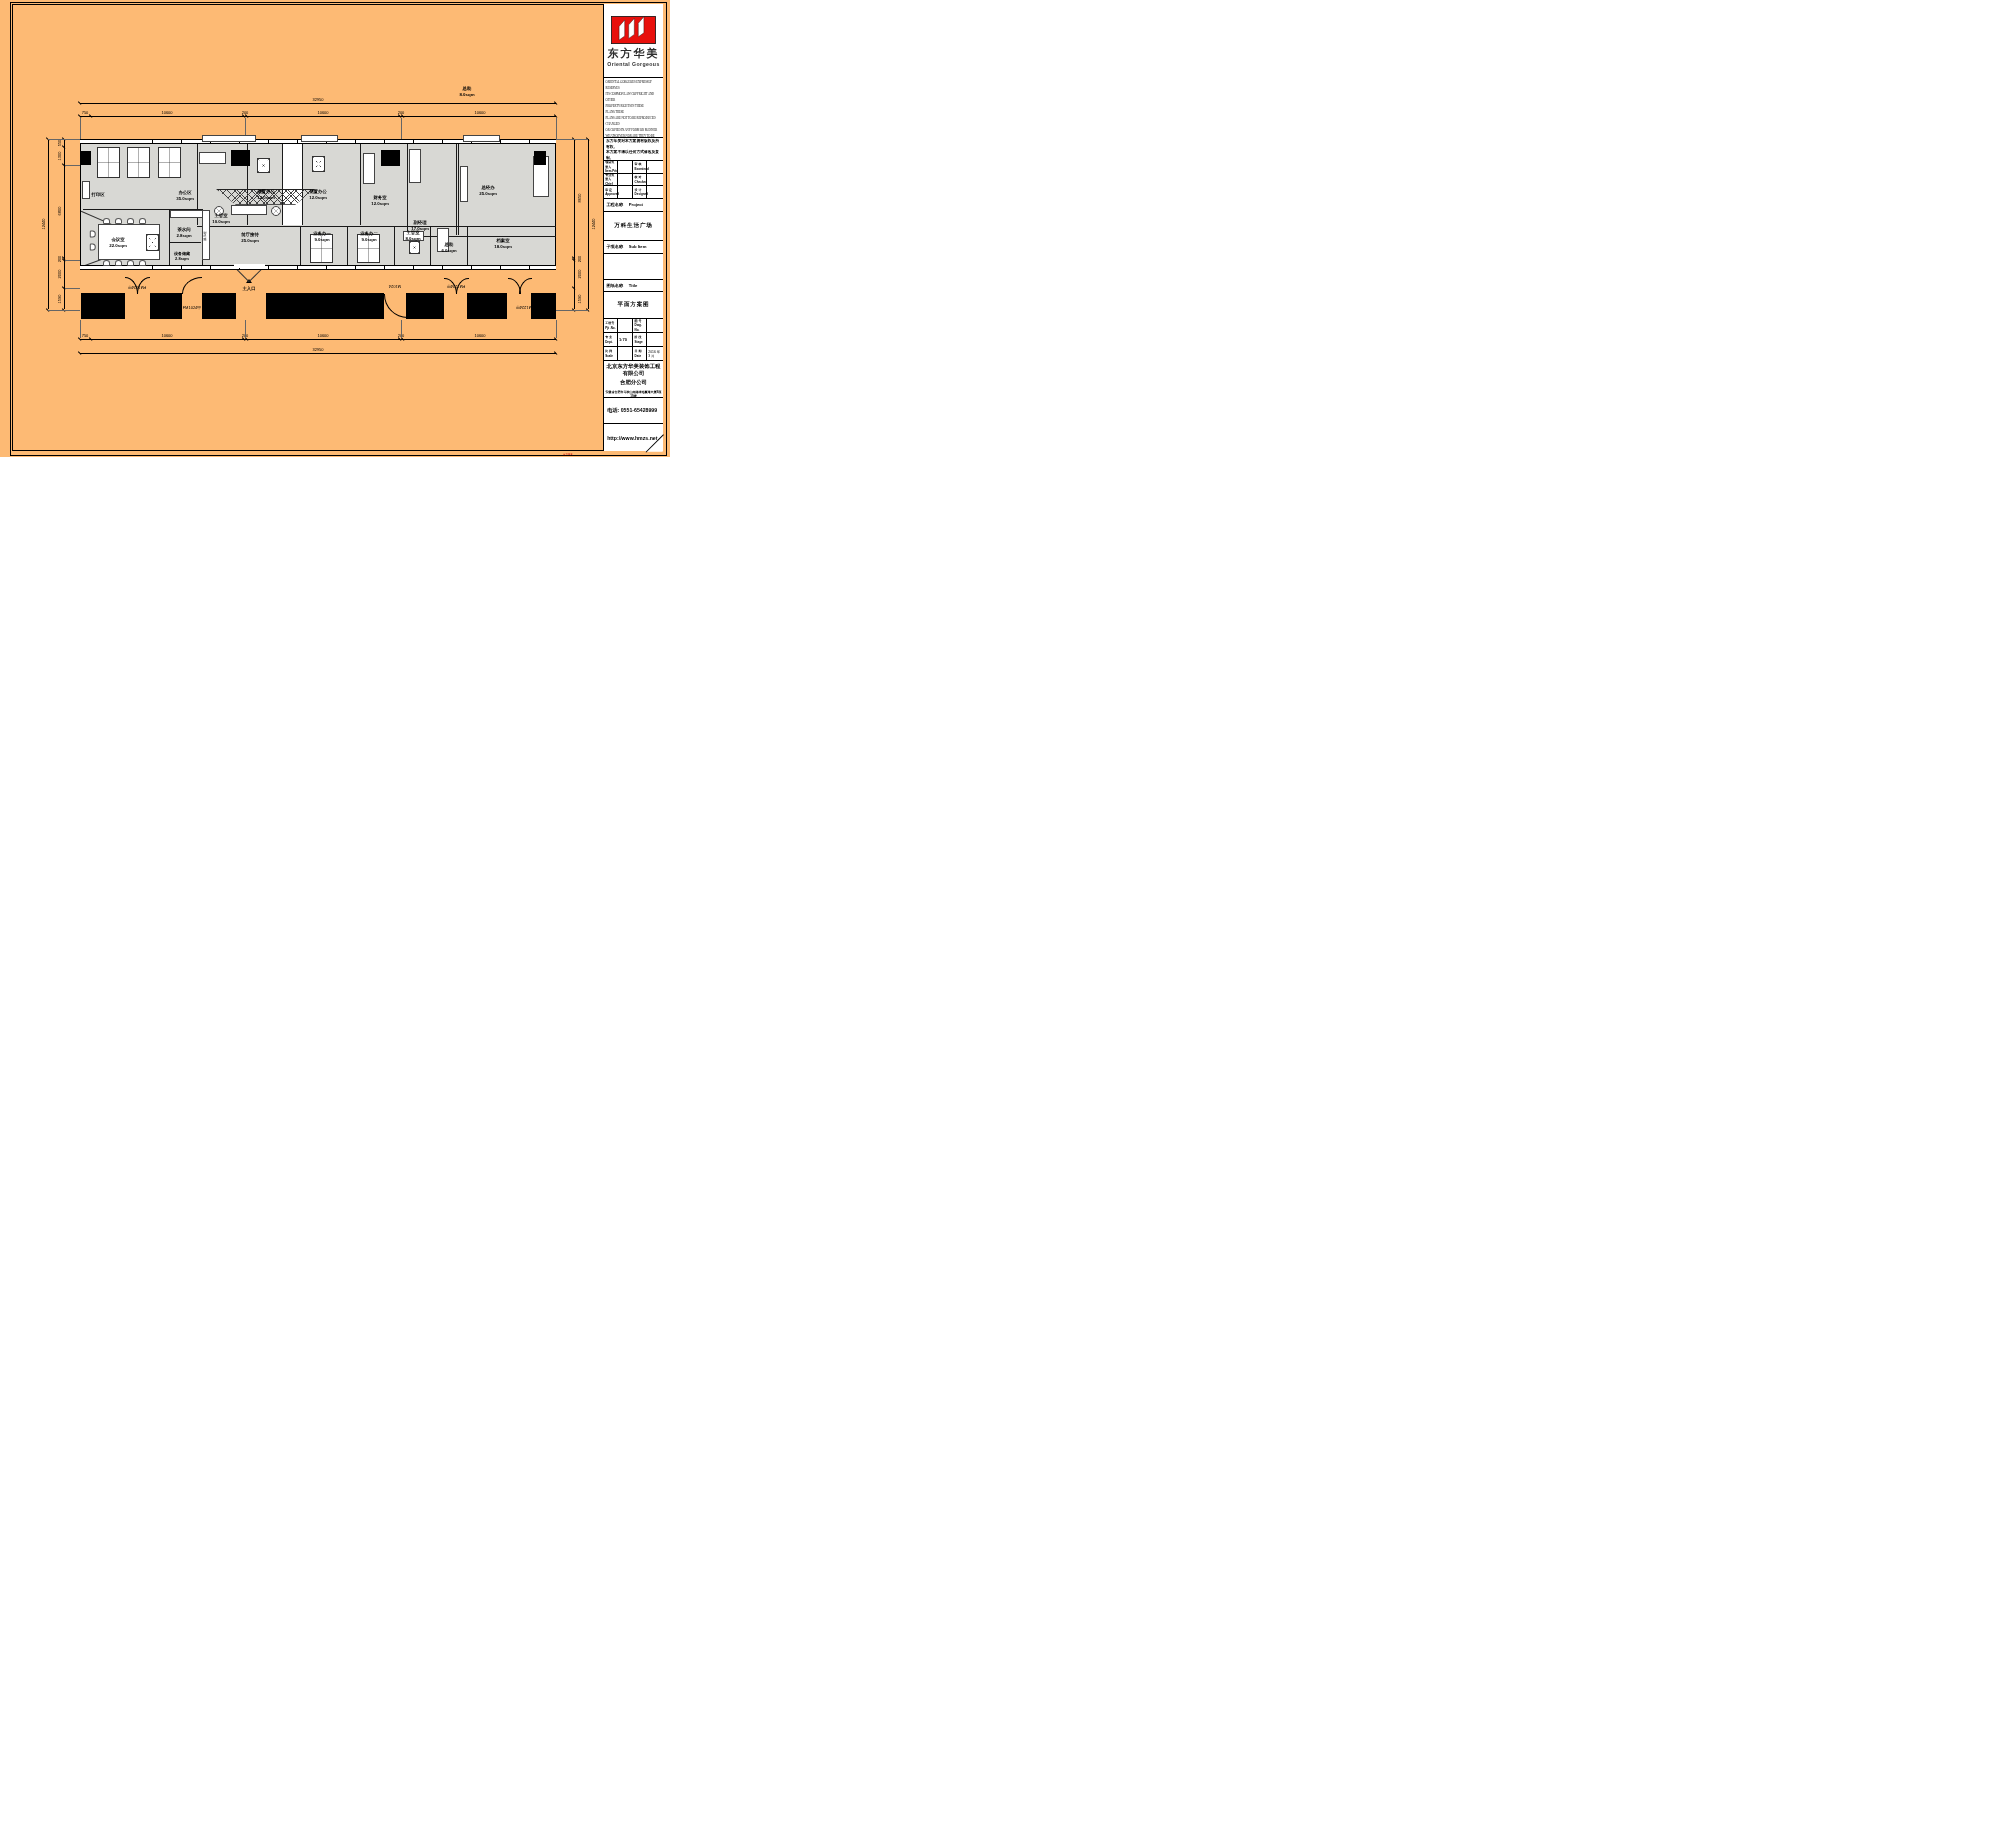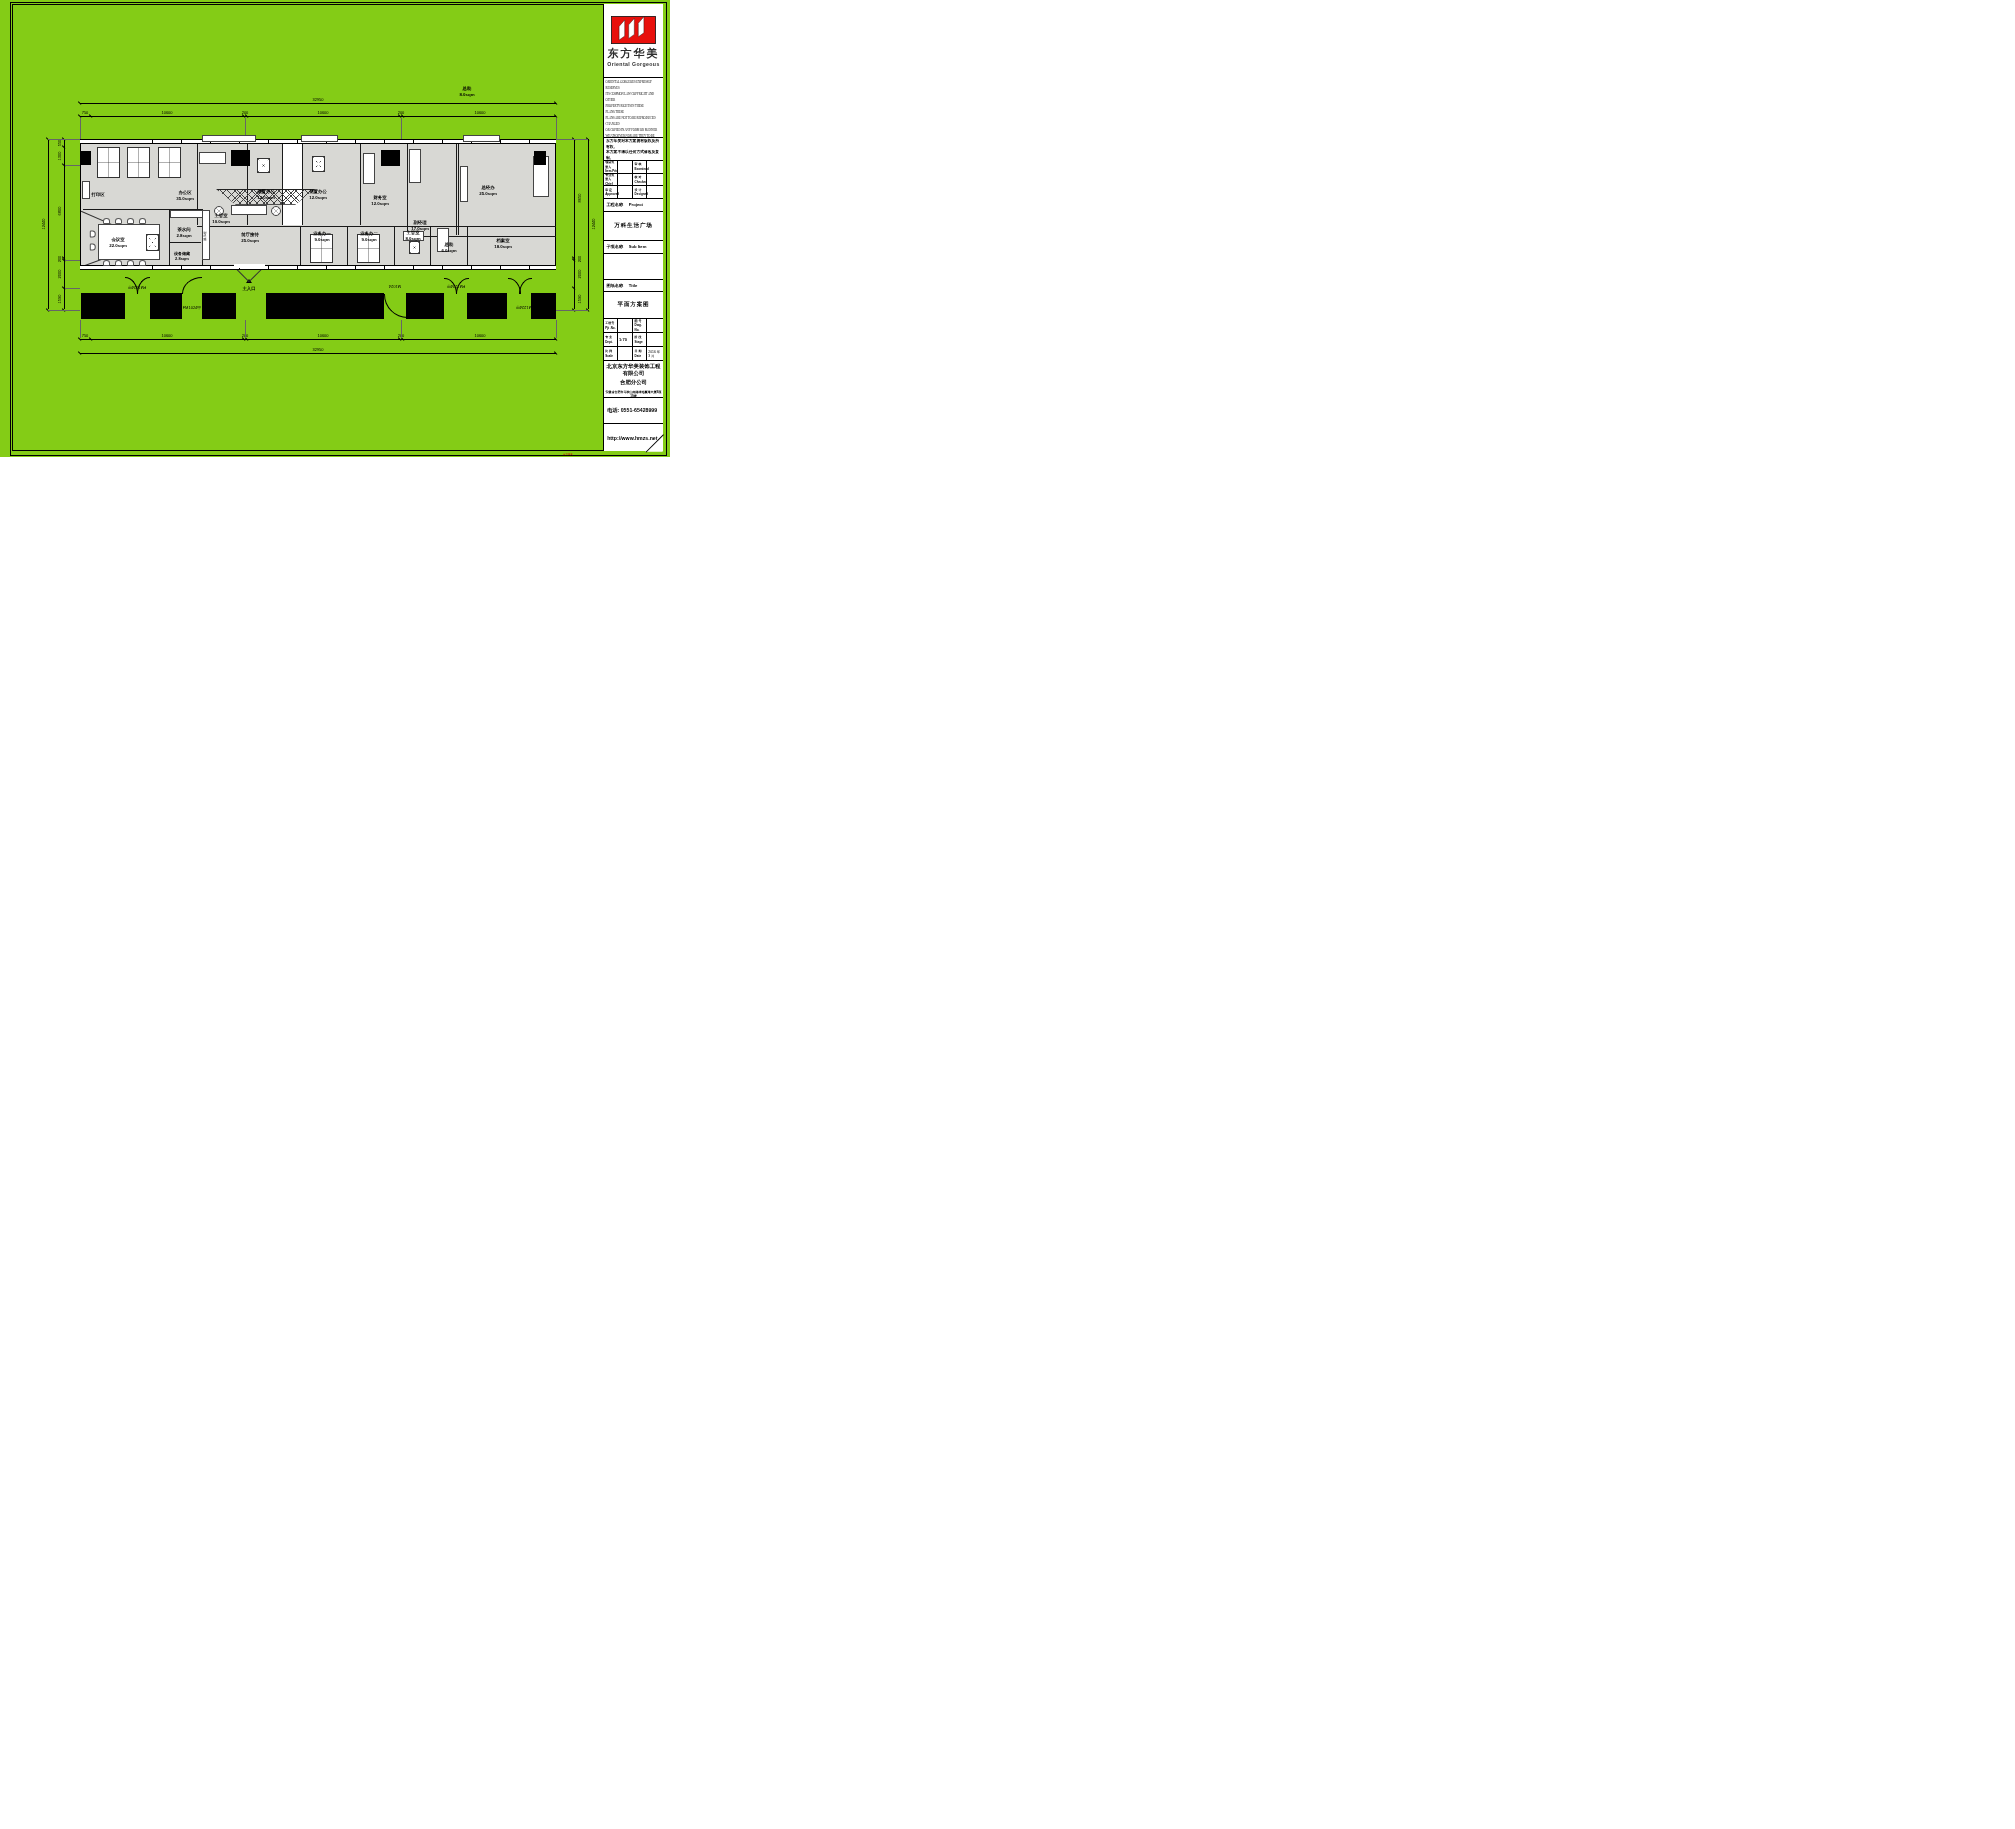--- a/index.html
+++ b/index.html
@@ -1,16 +1,16 @@
 <!DOCTYPE html>
 <html style="font-size:6.4px"><head>
 <meta charset="utf-8">
 <style>
   html,body{margin:0;padding:0;background:#fff;font-family:"Liberation Sans",sans-serif;}
-  .page{position:relative;width:670px;height:457px;background:#84cc16;overflow:hidden;}
+  .page{position:relative;width:670px;height:457px;background:#fdba74;overflow:hidden;}
   .abs{position:absolute;}
   .dline{position:absolute;background:#000;}
   .ext{position:absolute;background:#666;}
   .tk{position:absolute;width:4.4px;height:0.4px;background:#000;transform:translate(-50%,-50%) rotate(45deg);}
   .dim{position:absolute;font:4px "Liberation Sans",sans-serif;color:#000;white-space:nowrap;transform:translate(-50%,-115%);}
   .dimb{position:absolute;font:4px "Liberation Sans",sans-serif;color:#000;white-space:nowrap;transform:translate(-50%,-115%);}
   .dimv{position:absolute;font:4px "Liberation Sans",sans-serif;color:#000;white-space:nowrap;transform:translate(-50%,-50%) rotate(-90deg);}
   .room-label{position:absolute;transform:translate(-50%,-50%);text-align:center;font:bold 4.4px/1.35 "Liberation Sans",sans-serif;color:#000;white-space:nowrap;z-index:30;}
   .gray{position:absolute;background:#d8d8d4;}
   .white{position:absolute;background:#fff;}

